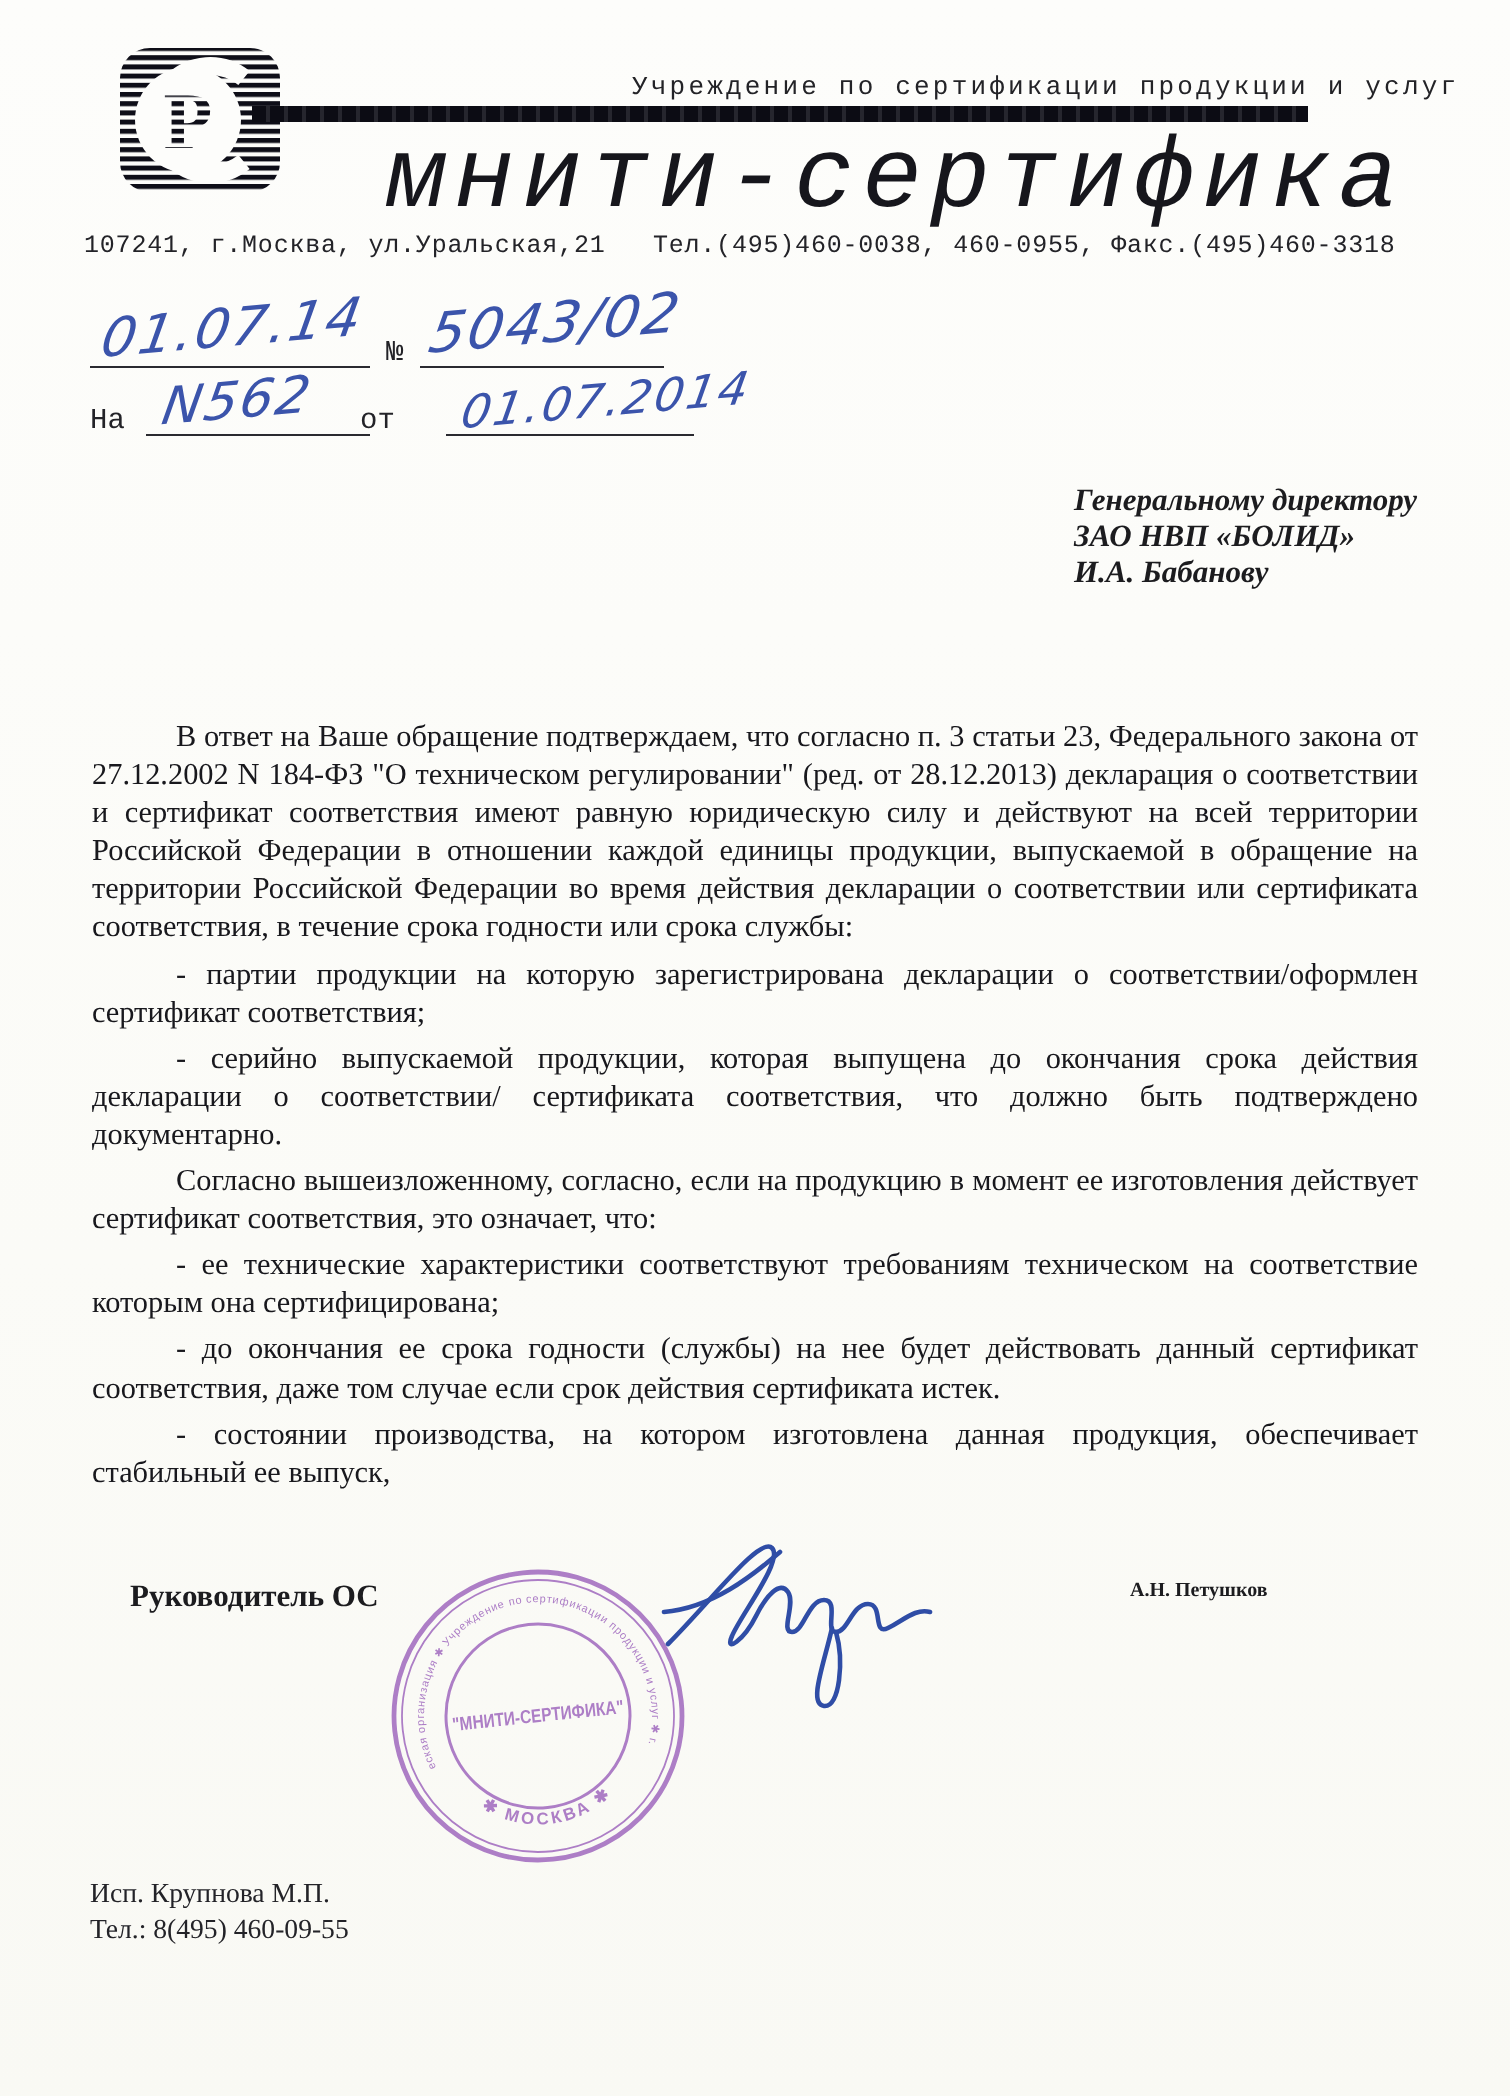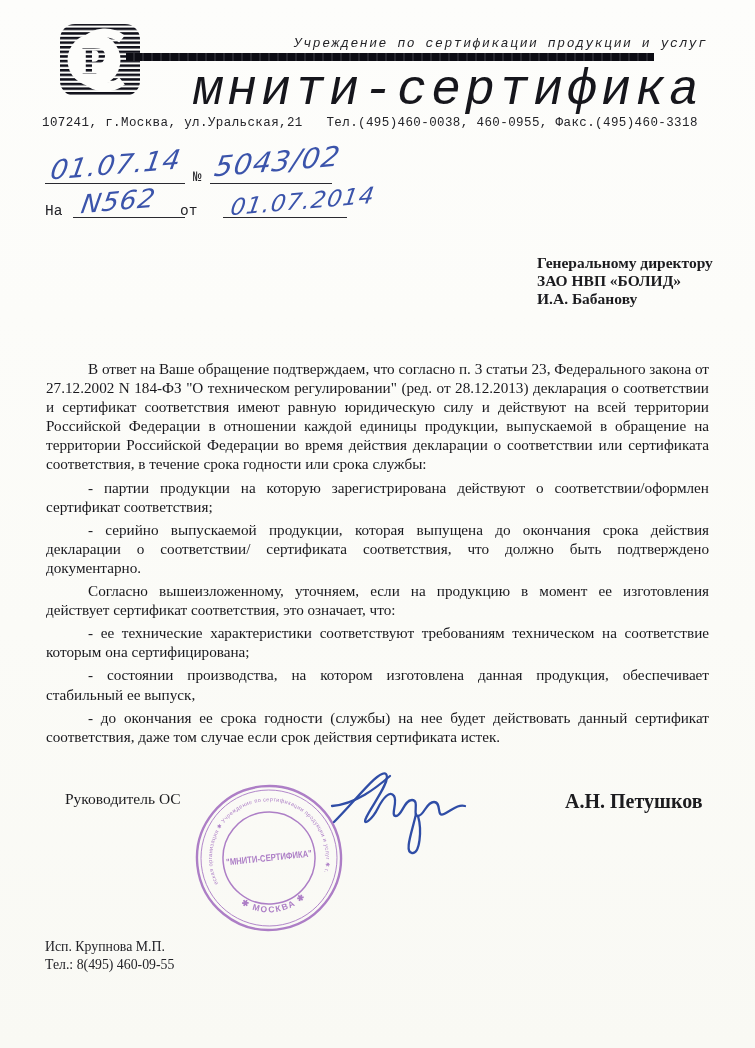--- a/index.html
+++ b/index.html
@@ -7,22 +7,22 @@
   .page {
     position:relative; width:755px; height:1048px;
     background:linear-gradient(180deg,#fdfdfb 0%,#fbfbf7 60%,#f9f9f4 100%);
     overflow:hidden;
     font-family:"Liberation Serif", serif;
     color:#1c1c1f;
   }
   
   .logo { position:absolute; left:59px; top:23px; }
   .tagline {
-    position:absolute; left:294px; top:36px;
-    font-family:"Liberation Mono", monospace; font-style:italic;
+    position:absolute; left:316px; top:36px;
+    font-family:"Liberation Mono", monospace; 
     font-size:13px; letter-spacing:1.6px; color:#232327; white-space:nowrap;
   }
   .rule { position:absolute; left:126px; top:53px; width:528px; height:8px;
     background:repeating-linear-gradient(90deg,#0c0c14 0 7px,#26262e 7px 9px); }
   .org-title {
     position:absolute; left:193px; top:62px;
     font-family:"Liberation Mono", monospace; font-weight:400;
     font-size:50px; letter-spacing:4px; color:#16161c; white-space:nowrap;font-style:italic;
   }
   .contact {
@@ -33,29 +33,29 @@
   
   .ref-label { position:absolute; font-family:"Liberation Mono", monospace;
     font-size:14.5px; color:#232328; }
   .ref-line { position:absolute; height:0; border-bottom:1.6px solid #2a2a30; }
   .hand {
     position:absolute; font-family:"DejaVu Sans", sans-serif; font-style:italic;
     color:#3b54ab; white-space:nowrap; letter-spacing:1px;
     transform:skewX(-14deg) rotate(-5deg);
   }
   
-  .addressee { position:absolute; left:537px; top:254px;
-    font-weight:bold; font-size:15.5px; line-height:18px; white-space:nowrap; }
+  .addressee { position:absolute; left:537px; top:242px;
+    font-weight:bold; font-size:15.5px; line-height:18px; white-space:nowrap;font-style:italic; }
   
   .body-text { position:absolute; left:42px; top:355px; width:671px;
     font-size:15.2px; line-height:19.1px; text-align:justify; color:#18181d; }
   .body-text p { text-indent:42px; margin:4px; }
   
-  .sig-left  { position:absolute; left:65px;  top:790px; font-weight:normal; font-size:15.5px; white-space:nowrap; }
-  .sig-right { position:absolute; left:565px; top:790px; font-weight:bold; font-size:20px; white-space:nowrap; }
+  .sig-left  { position:absolute; left:65px;  top:790px; font-weight:bold; font-size:15.5px; white-space:nowrap; }
+  .sig-right { position:absolute; left:565px; top:790px; font-weight:bold; font-size:10px; white-space:nowrap; }
   .signature { position:absolute; left:328px; top:760px; }
   
   .stamp { position:absolute; left:193px; top:782px; width:152px; height:152px;
     opacity:.85; mix-blend-mode:multiply; transform:rotate(-6deg); }
   
   .footer { position:absolute; left:45px; top:938px;
     font-size:13.8px; line-height:18px; color:#232328; }
 </style>
 </head>
 <body>
@@ -93,26 +93,26 @@
   <span class="ref-line" style="left:223px; top:217px; width:124px;"></span>
 
   <div class="addressee">
     <div>Генеральному директору</div>
     <div>ЗАО НВП «БОЛИД»</div>
     <div>И.А. Бабанову</div>
   </div>
 
   <div class="body-text">
     <p>В ответ на Ваше обращение подтверждаем, что согласно п. 3 статьи 23, Федерального закона от 27.12.2002 N 184-ФЗ "О техническом регулировании" (ред. от 28.12.2013) декларация о соответствии и сертификат соответствия имеют равную юридическую силу и действуют на всей территории Российской Федерации в отношении каждой единицы продукции, выпускаемой в обращение на территории Российской Федерации во время действия декларации о соответствии или сертификата соответствия, в течение срока годности или срока службы:</p>
-    <p>- партии продукции на которую зарегистрирована действуют о соответствии/оформлен сертификат соответствия;</p>
+    <p>- партии продукции на которую зарегистрирована декларации о соответствии/оформлен сертификат соответствия;</p>
     <p>- серийно выпускаемой продукции, которая выпущена до окончания срока действия декларации о соответствии/ сертификата соответствия, что должно быть подтверждено документарно.</p>
-    <p>Согласно вышеизложенному, уточняем, если на продукцию в момент ее изготовления действует сертификат соответствия, это означает, что:</p>
+    <p>Согласно вышеизложенному, согласно, если на продукцию в момент ее изготовления действует сертификат соответствия, это означает, что:</p>
     <p>- ее технические характеристики соответствуют требованиям техническом на соответствие которым она сертифицирована;</p>
+    <p>- до окончания ее срока годности (службы) на нее будет действовать данный сертификат соответствия, даже  том случае если срок действия сертификата истек.</p>
     <p>- состоянии производства, на котором изготовлена данная продукция, обеспечивает стабильный ее выпуск,</p>
-    <p>- до окончания ее срока годности (службы) на нее будет действовать данный сертификат соответствия, даже  том случае если срок действия сертификата истек.</p>
   </div>
 
   <div class="sig-left">Руководитель ОС</div>
 
   <svg class="signature" width="150" height="100" viewBox="0 0 150 100">
     <g fill="none" stroke="#2f4da6" stroke-width="2.3" stroke-linecap="round">
       <path d="M6,62 C28,40 52,8 58,14 C64,20 42,48 38,58 C34,67 44,60 50,48 C55,38 62,30 66,36 C70,42 62,56 68,56 C74,56 76,40 84,40 C92,40 84,56 90,56 C96,56 98,42 106,42 C114,42 108,58 116,54 C124,50 130,44 137,46"></path>
       <path d="M88,54 C84,72 76,92 84,93 C92,94 94,70 90,56"></path>
       <path d="M4,46 C28,44 48,28 62,16"></path>
     </g>

